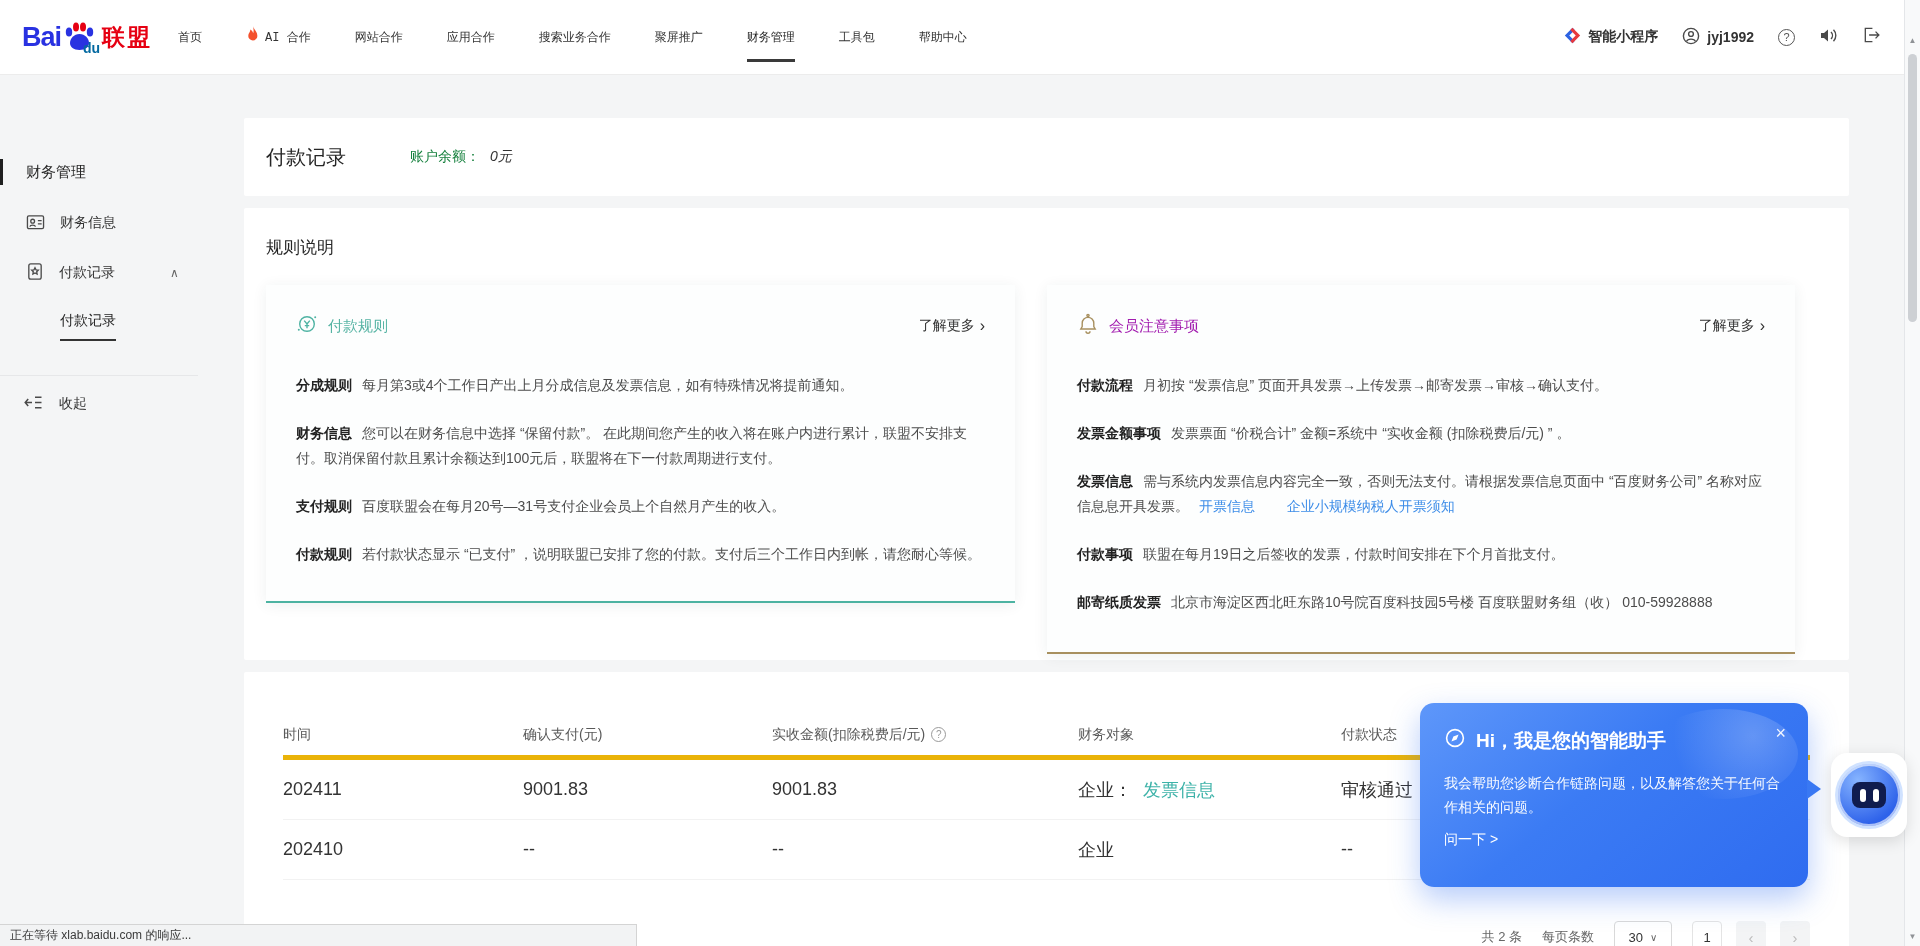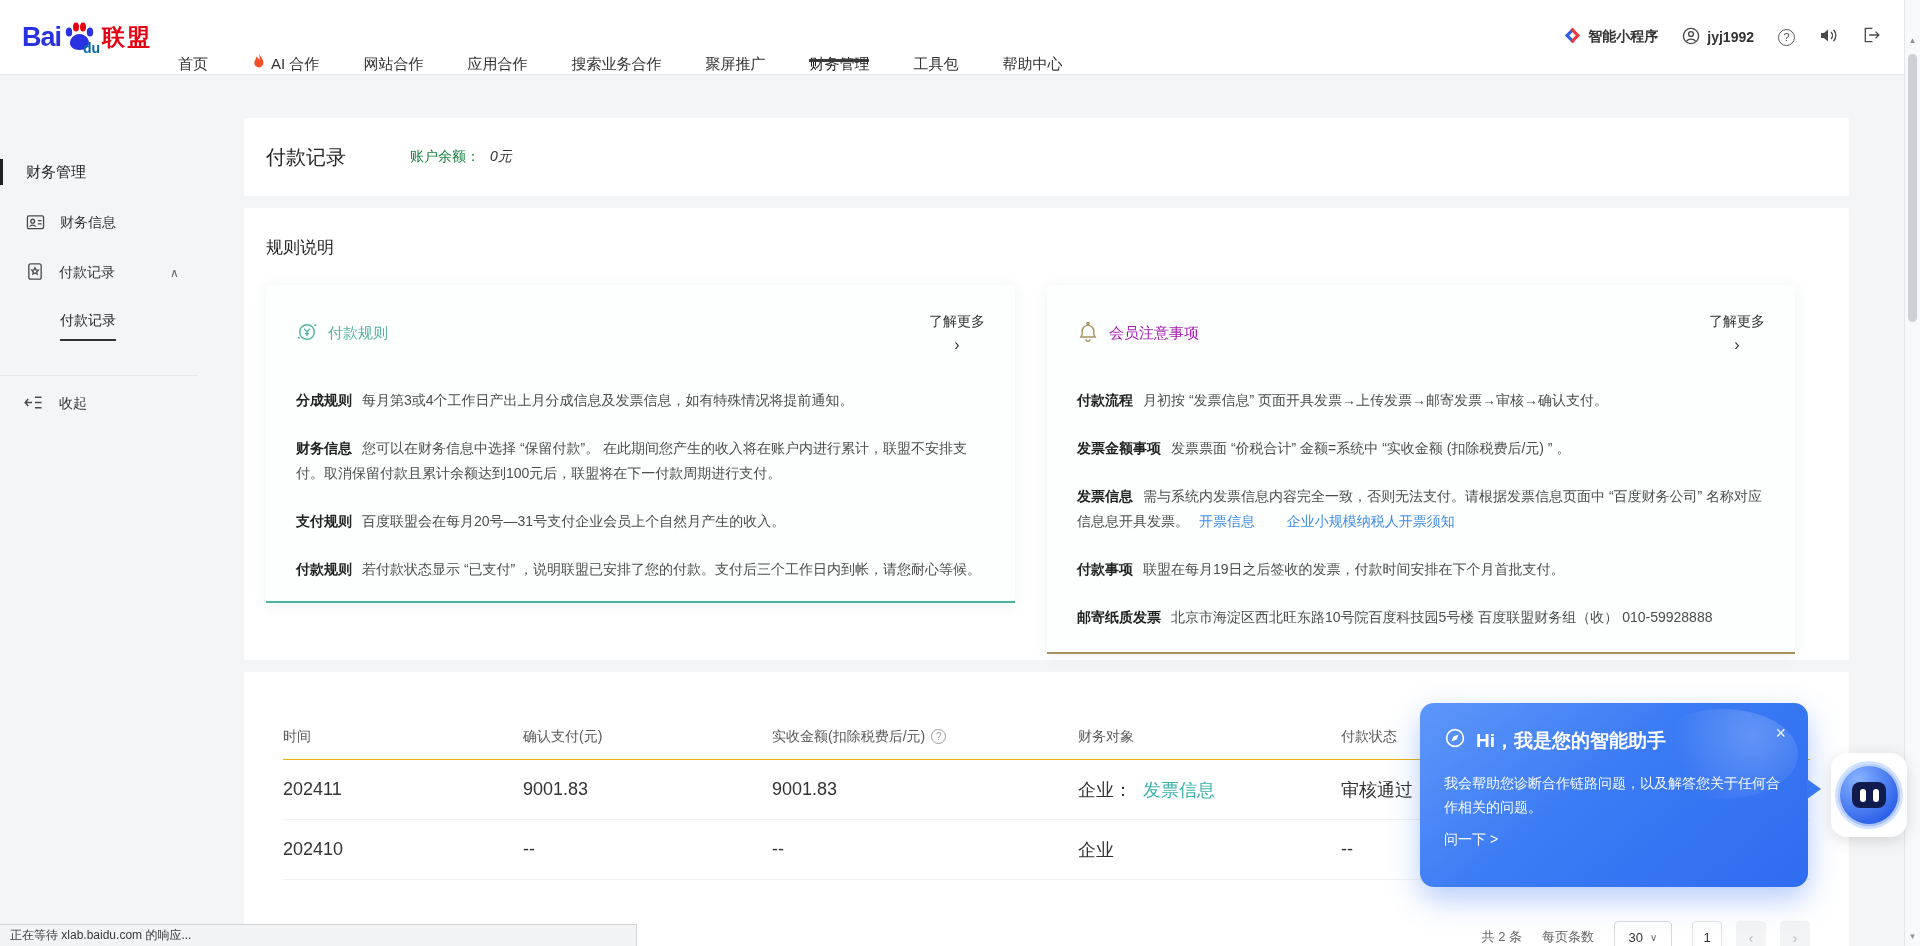--- a/index.html
+++ b/index.html
@@ -11,22 +11,22 @@
   
   .navbar { position:absolute; top:0; left:0; width:1920px; height:75px; background:#fff;
             border-bottom:1px solid #ececec; display:flex; align-items:center;
             padding:0 40px 0 22px; z-index:30; }
   .logo { display:flex; align-items:center; cursor:pointer; }
   .logo .bai { font-size:27px; font-weight:bold; color:#2932e1; letter-spacing:-1px; }
   .pawwrap { position:relative; width:34px; height:32px; margin:0 2px 0 1px; }
   .pawwrap .du { position:absolute; right:-4px; bottom:-3px; font-size:14px; font-weight:bold; color:#0369a1; }
   .logo .union { font-size:23px; font-weight:bold; color:#e60012; margin-left:4px; letter-spacing:2px; }
   .nav { display:flex; gap:44px; margin-left:26px; align-items:center; height:100%; }
-  .nav .nav-item { position:relative; font-size:15px; color:#333; display:flex; align-items:flex-end; gap:5px;
-                   height:100%; }
+  .nav .nav-item { position:relative; font-size:12px; color:#333; display:flex; align-items:center; gap:5px;
+                   height:100%;font-family:Liberation Mono, monospace; }
   .nav .nav-item.active { color:#1f1f1f; }
   .nav .nav-item.active .under { position:absolute; left:0; right:0; bottom:12px; height:3px; background:#3a3a3a; }
   .nav-right { margin-left:auto; display:flex; align-items:center; gap:24px; }
   .nav-right .chunk { display:flex; align-items:center; gap:7px; font-size:14px; color:#333; cursor:pointer;font-weight:bold; }
   .circle-q { width:17px; height:17px; border:1.5px solid #555; border-radius:50%; color:#555;
               font-size:11px; display:inline-flex; align-items:center; justify-content:center; cursor:pointer; }
 
   
   .sidebar { position:absolute; top:75px; left:0; width:244px; bottom:0; }
   .side-title { position:absolute; top:83px; left:0; width:100%; height:28px; display:flex; align-items:center;
@@ -53,30 +53,30 @@
   .rules-title { font-size:17px; color:#262626; }
   .rule-cards { display:flex; gap:32px; margin-top:26px; }
   .rule-card { position:relative; background:#fdfefe; box-shadow:0 2px 14px rgba(20,60,55,0.07);
                padding:28px 30px 0; }
   .rule-card.left  { width:749px; height:318px; border-bottom:2px solid #4db3a2; }
   .rule-card.right { width:748px; height:369px; border-bottom:2px solid #a8905f; }
   .rule-head { display:flex; align-items:center; gap:10px; }
   .rule-head .name { font-size:15px; }
   .rule-card.left  .name { color:#55b3a3; }
   .rule-card.right .name { color:#a21caf; }
-  .more { margin-left:auto; display:flex; align-items:center; gap:5px; font-size:14px; color:#333; cursor:pointer;flex-direction:column; }
+  .more { margin-left:auto; display:flex; align-items:center; gap:5px; font-size:14px; color:#333; cursor:pointer; }
   .more .gl { font-size:16px; color:#333; }
   .rule-body { margin-top:34px; }
   .rule { font-size:14px; color:#4c4c4c; line-height:25px; margin-bottom:23px; }
   .rule b { color:#222; margin-right:10px; }
   .rule a { color:#3e8de8; margin-left:6px; margin-right:22px; }
 
   .card3 { top:597px; height:349px; padding:42px 39px 0; }
   .thead, .trow { display:grid; grid-template-columns:240px 249px 306px 263px 1fr; align-items:center; }
-  .thead { height:46px; font-size:14px; color:#595959; border-bottom:1px solid #eab308; }
+  .thead { height:46px; font-size:14px; color:#595959; border-bottom:5px solid #eab308; }
   .th { display:flex; align-items:center; gap:6px; }
   .q-icon { width:15px; height:15px; border:1px solid #9a9a9a; border-radius:50%; color:#9a9a9a; font-size:10px;
             display:inline-flex; align-items:center; justify-content:center; cursor:pointer; }
   .trow { height:60px; font-size:18px; color:#333; border-bottom:1px solid #f2f2f2; }
   .trow .link { color:#3cb2a8; margin-left:6px; }
   .pagination { position:absolute; right:39px; top:249px; display:flex; align-items:center; gap:20px;
                 font-size:13px; color:#666; }
   .select { width:58px; height:32px; border:1px solid #d9d9d9; border-radius:4px; background:#fff;
             display:flex; align-items:center; justify-content:center; gap:7px; font-size:13px; color:#333;
             cursor:pointer; }

